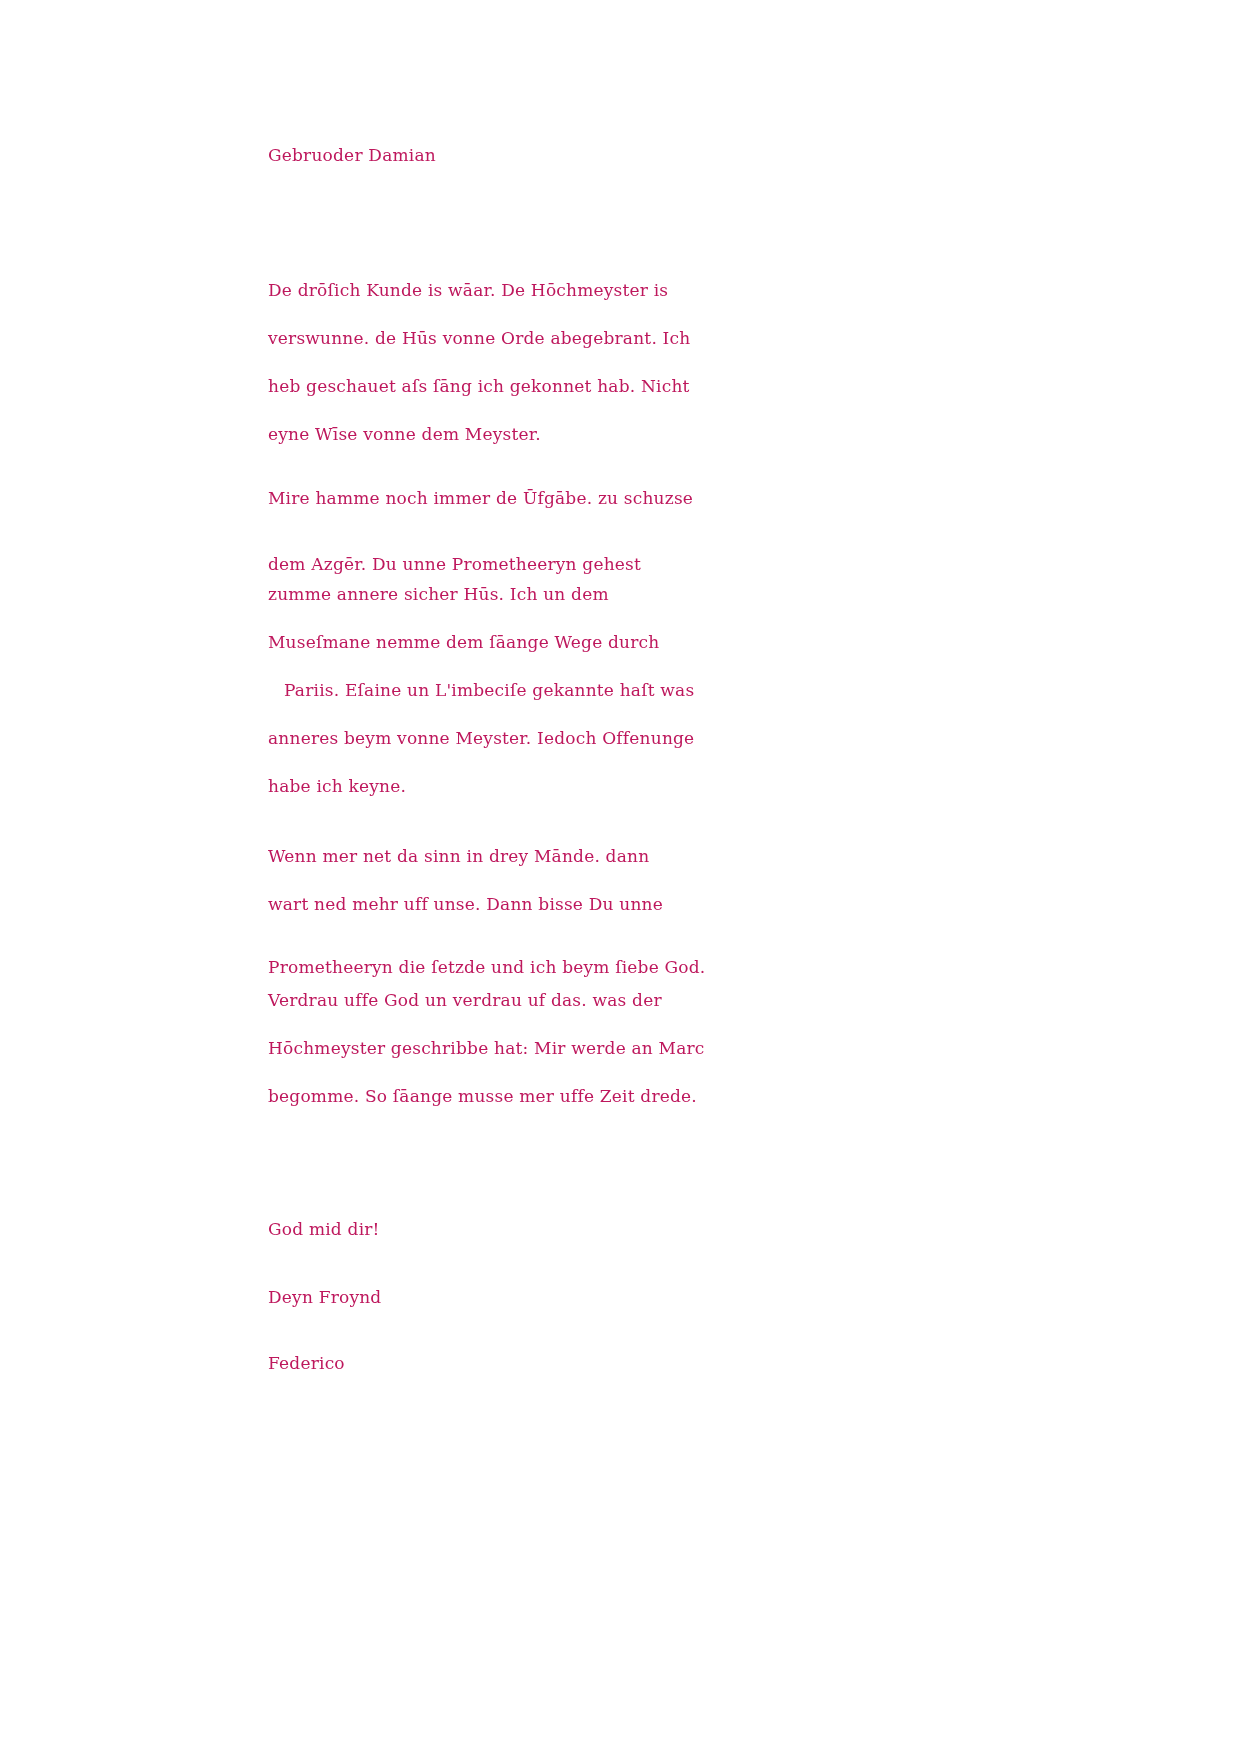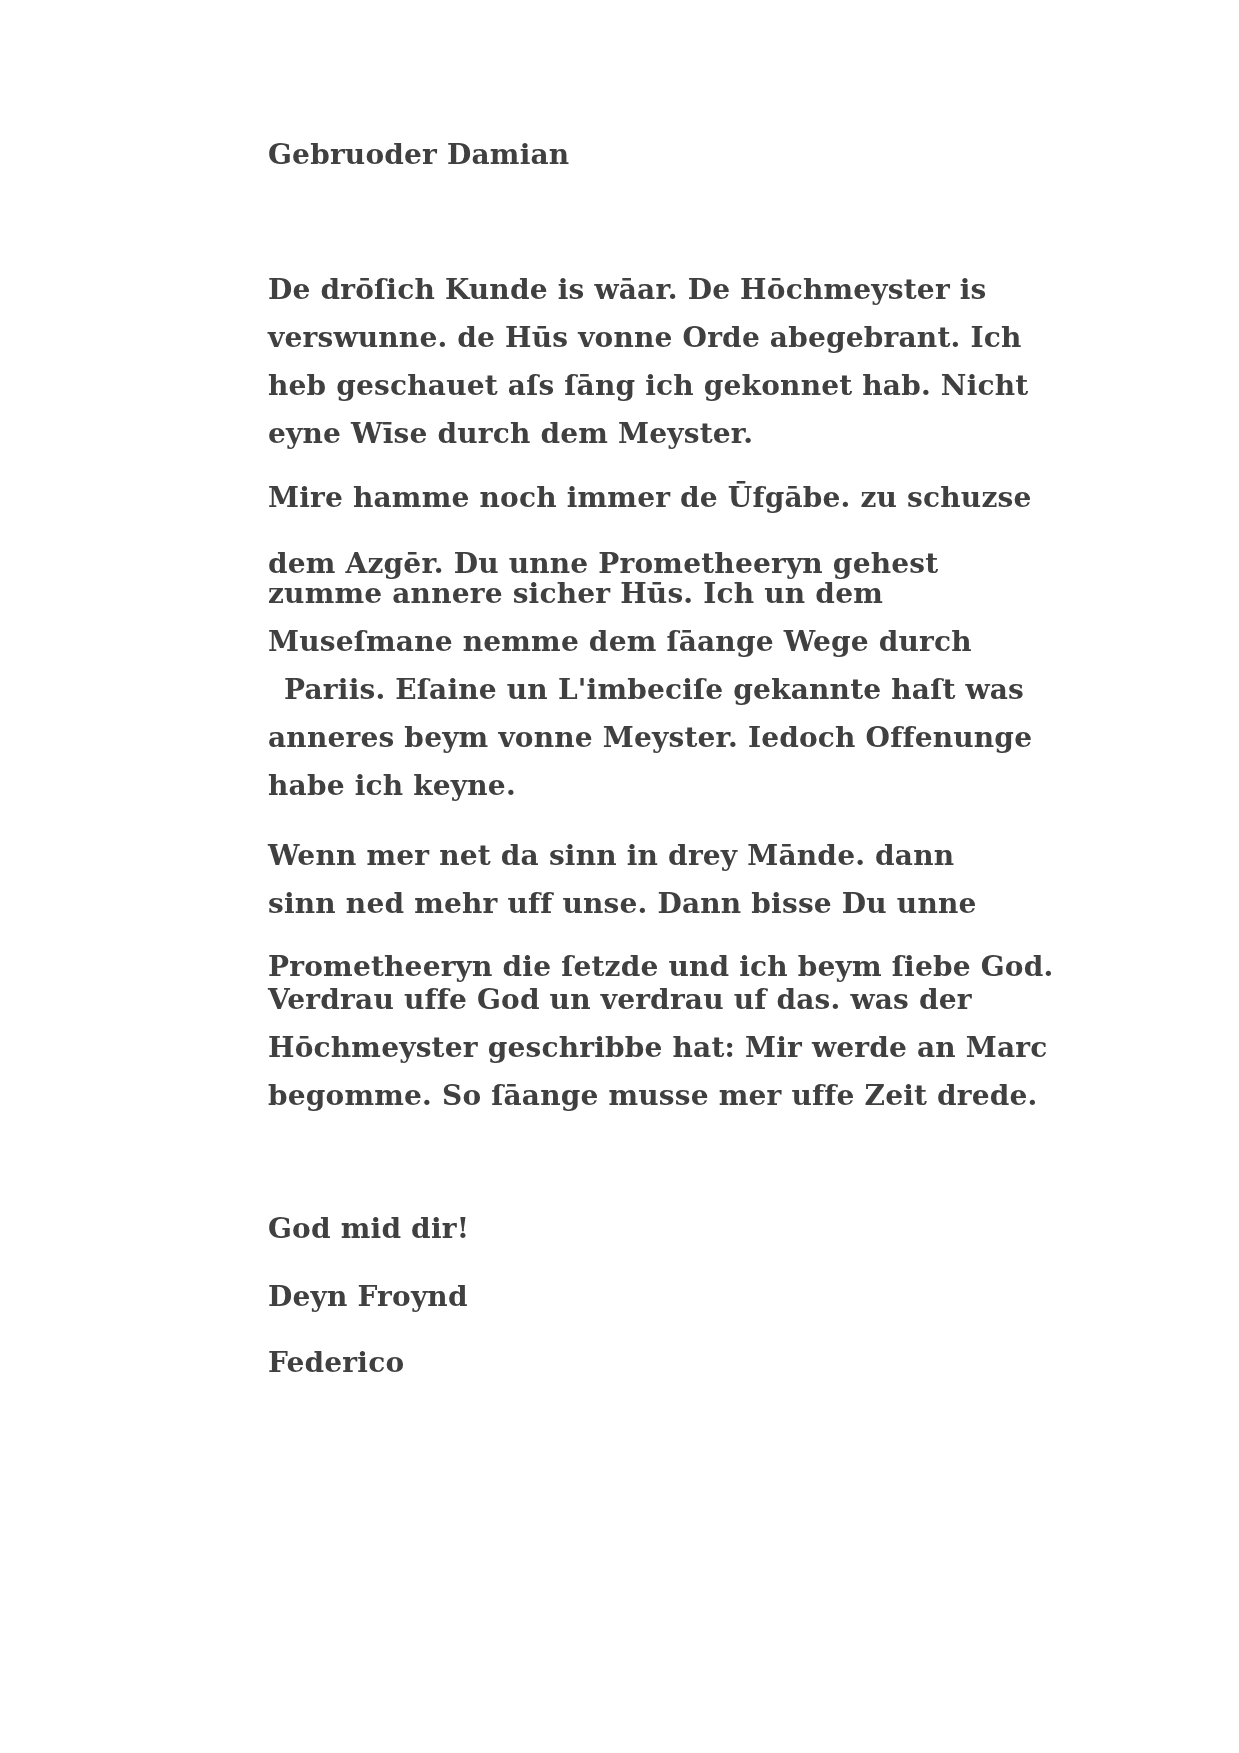--- a/index.html
+++ b/index.html
@@ -18,50 +18,50 @@
       left: 0;
       top: 0;
       width: 1239px;
       height: 1753px;
       background: #ffffff;
     }
     .line {
       position: absolute;
       left: 268px;
       font-family: "DejaVu Serif", "Liberation Serif", serif;
-      font-weight: bold;
-      font-size: 28px;
-      color: #404040;
+      font-weight: normal;
+      font-size: 17px;
+      color: #be185d;
       white-space: nowrap;
       line-height: 30px;
       letter-spacing: 0.2px;
     }
   </style>
 </head>
 <body>
 
 <div class="page">
 
   <div class="line" style="top:140px;">Gebruoder Damian</div>
 
   <div class="line" style="top:275px;">De drōſich Kunde is wāar. De Hōchmeyster is</div>
   <div class="line" style="top:323px;">verswunne. de Hūs vonne Orde abegebrant. Ich</div>
   <div class="line" style="top:371px;">heb geschauet aſs ſāng ich gekonnet hab. Nicht</div>
-  <div class="line" style="top:419px;">eyne Wīse durch dem Meyster.</div>
+  <div class="line" style="top:419px;">eyne Wīse vonne dem Meyster.</div>
 
   <div class="line" style="top:483px;">Mire hamme noch immer de Ūfgābe. zu schuzse</div>
   <div class="line" style="top:549px;">dem Azgēr. Du unne Prometheeryn gehest</div>
   <div class="line" style="top:579px;">zumme annere sicher Hūs. Ich un dem</div>
   <div class="line" style="top:627px;">Museſmane nemme dem ſāange Wege durch</div>
   <div class="line" style="top:675px;margin-left:16px;">Pariis. Eſaine un L'imbeciſe gekannte haſt was</div>
   <div class="line" style="top:723px;">anneres beym vonne Meyster. Iedoch Offenunge</div>
   <div class="line" style="top:771px;">habe ich keyne.</div>
 
   <div class="line" style="top:841px;">Wenn mer net da sinn in drey Mānde. dann</div>
-  <div class="line" style="top:889px;">sinn ned mehr uff unse. Dann bisse Du unne</div>
+  <div class="line" style="top:889px;">wart ned mehr uff unse. Dann bisse Du unne</div>
   <div class="line" style="top:937px;margin-top:15px;">Prometheeryn die ſetzde und ich beym ſiebe God.</div>
   <div class="line" style="top:1033px;">Hōchmeyster geschribbe hat: Mir werde an Marc</div>
   <div class="line" style="top:985px;">Verdrau uffe God un verdrau uf das. was der</div>
   <div class="line" style="top:1081px;text-align:right;">begomme. So ſāange musse mer uffe Zeit drede.</div>
 
   <div class="line" style="top:1214px;">God mid dir!</div>
   <div class="line" style="top:1282px;">Deyn Froynd</div>
   <div class="line" style="top:1348px;">Federico</div>
 
 </div>

